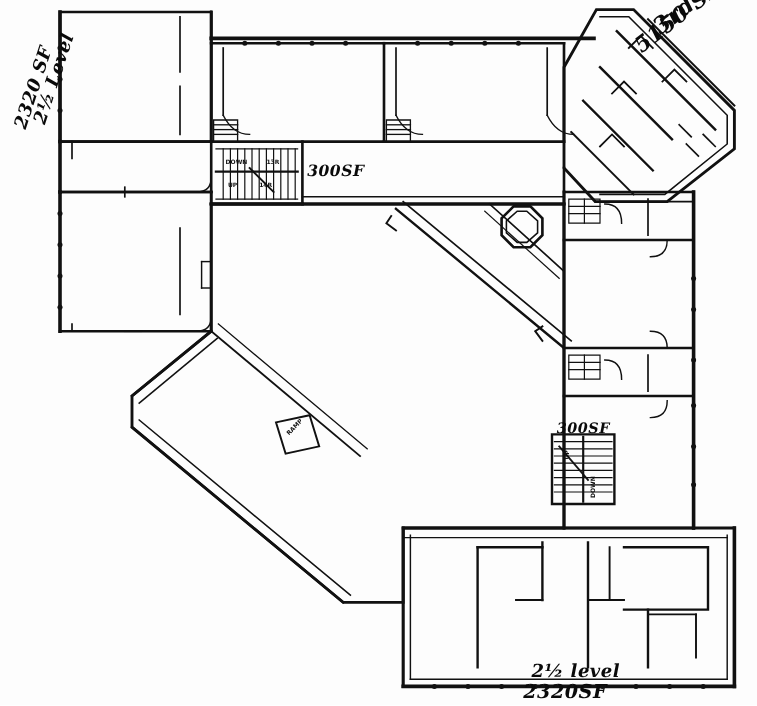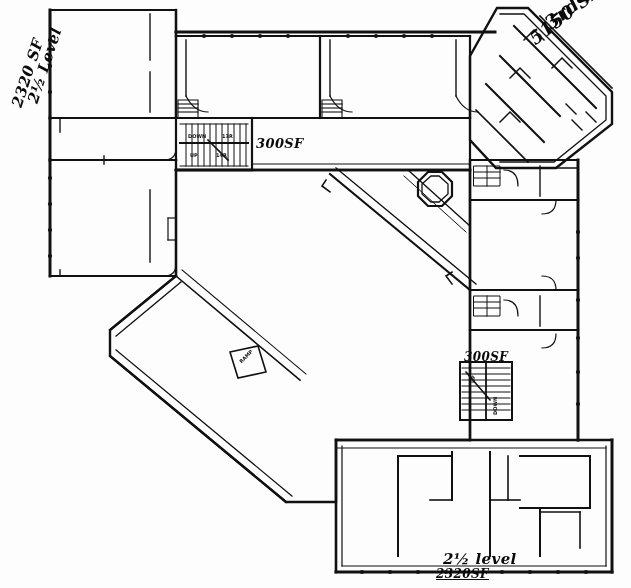--- a/index.html
+++ b/index.html
@@ -68,22 +68,21 @@
     transform-origin: left top;
   }
   #lbl-bottom-level {
     left: 443px;
     top: 550px;
     font-size: 15px;
   }
   #lbl-bottom-sf {
     left: 436px;
     top: 567px;
-    font-size: 12px;
-    text-decoration: underline;
+    font-size: 16px;
   }
   #lbl-stair1-sf {
     left: 256px;
     top: 136px;
     font-size: 13px;
   }
   #lbl-stair2-sf {
     left: 464px;
     top: 350px;
     font-size: 12px;

